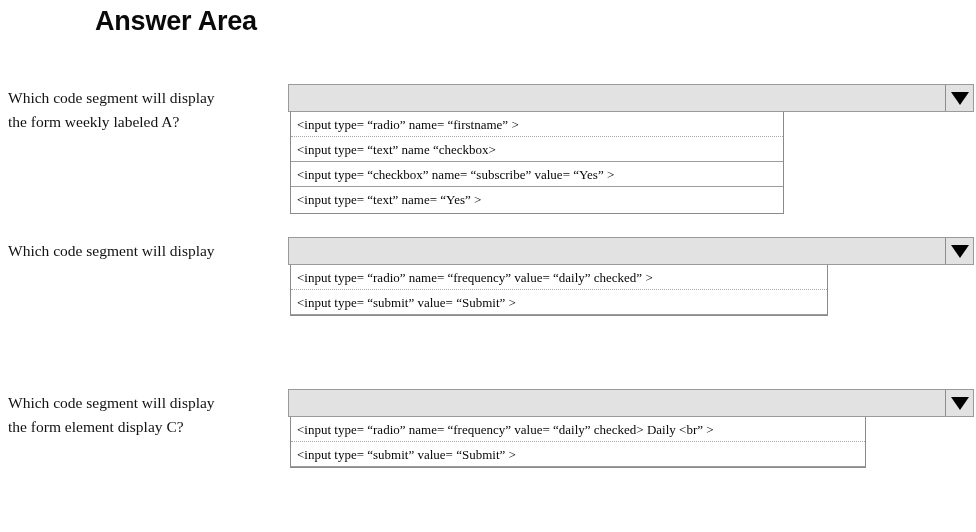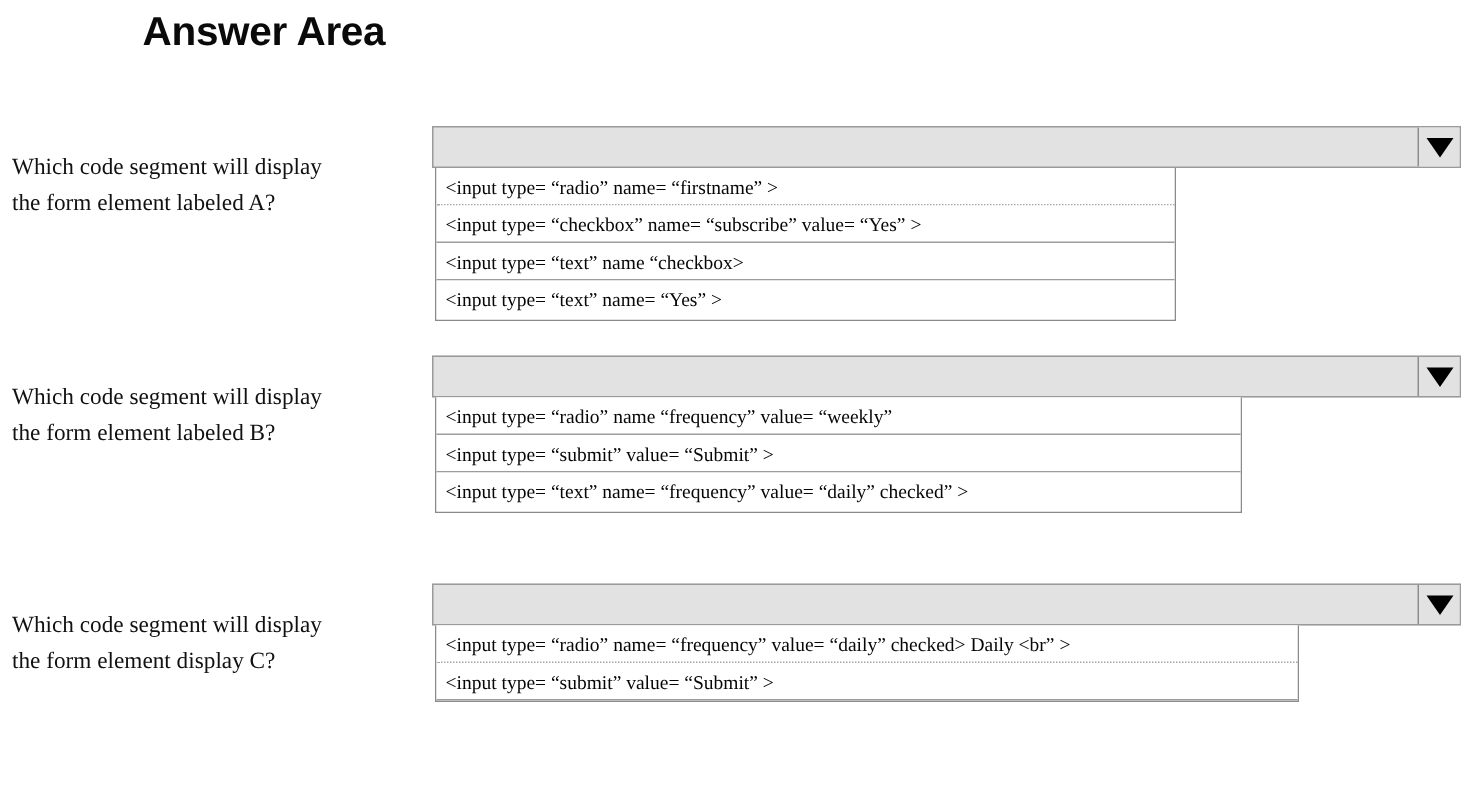--- a/index.html
+++ b/index.html
@@ -37,21 +37,21 @@
     left: 0;
     width: 976px;
   }
   .qgroup.g1 { top: 80px; }
   .qgroup.g2 { top: 233px; }
   .qgroup.g3 { top: 385px; }
 
   .qlabel {
     position: absolute;
     left: 8px;
-    top: 20px;
+    top: 6px;
     width: 276px;
     font-family: "Liberation Serif", "DejaVu Serif", serif;
     font-size: 15.5px;
     line-height: 24px;
     color: #111111;
   }
   .qlabel .ln { display: block; white-space: nowrap; }
 
   
   .select-box {
@@ -133,56 +133,54 @@
 </style>
 </head>
 <body>
 
 <div id="page-title">Answer Area</div>
 
 <div class="qgroup g1">
 
   <div class="qlabel">
     <span class="ln">Which code segment will display</span>
-    <span class="ln">the form element labeled A?</span>
+    <span class="ln">the form weekly labeled A?</span>
   </div>
 
   <div class="select-box">
     <div class="select-value"></div>
     <div class="select-arrow-cell">
       <span class="arrow-glyph"></span>
     </div>
   </div>
 
   <div class="option-list">
     <div class="option-row sep-dotted">&lt;input type= “radio” name= “firstname” &gt;</div>
+    <div class="option-row">&lt;input type= “text” name “checkbox&gt;</div>
     <div class="option-row">&lt;input type= “checkbox” name= “subscribe” value= “Yes” &gt;</div>
-    <div class="option-row">&lt;input type= “text” name “checkbox&gt;</div>
     <div class="option-row last">&lt;input type= “text” name= “Yes” &gt;</div>
   </div>
 </div>
 
 <div class="qgroup g2">
 
   <div class="qlabel">
     <span class="ln">Which code segment will display</span>
-    <span class="ln">the form element labeled B?</span>
   </div>
 
   <div class="select-box">
     <div class="select-value"></div>
     <div class="select-arrow-cell">
       <span class="arrow-glyph"></span>
     </div>
   </div>
 
   <div class="option-list">
-    <div class="option-row">&lt;input type= “radio” name “frequency” value= “weekly”</div>
+    <div class="option-row sep-dotted">&lt;input type= “radio” name= “frequency” value= “daily” checked” &gt;</div>
     <div class="option-row">&lt;input type= “submit” value= “Submit” &gt;</div>
-    <div class="option-row last">&lt;input type= “text” name= “frequency” value= “daily” checked” &gt;</div>
   </div>
 </div>
 
 <div class="qgroup g3">
 
   <div class="qlabel">
     <span class="ln">Which code segment will display</span>
     <span class="ln">the form element display C?</span>
   </div>
 

